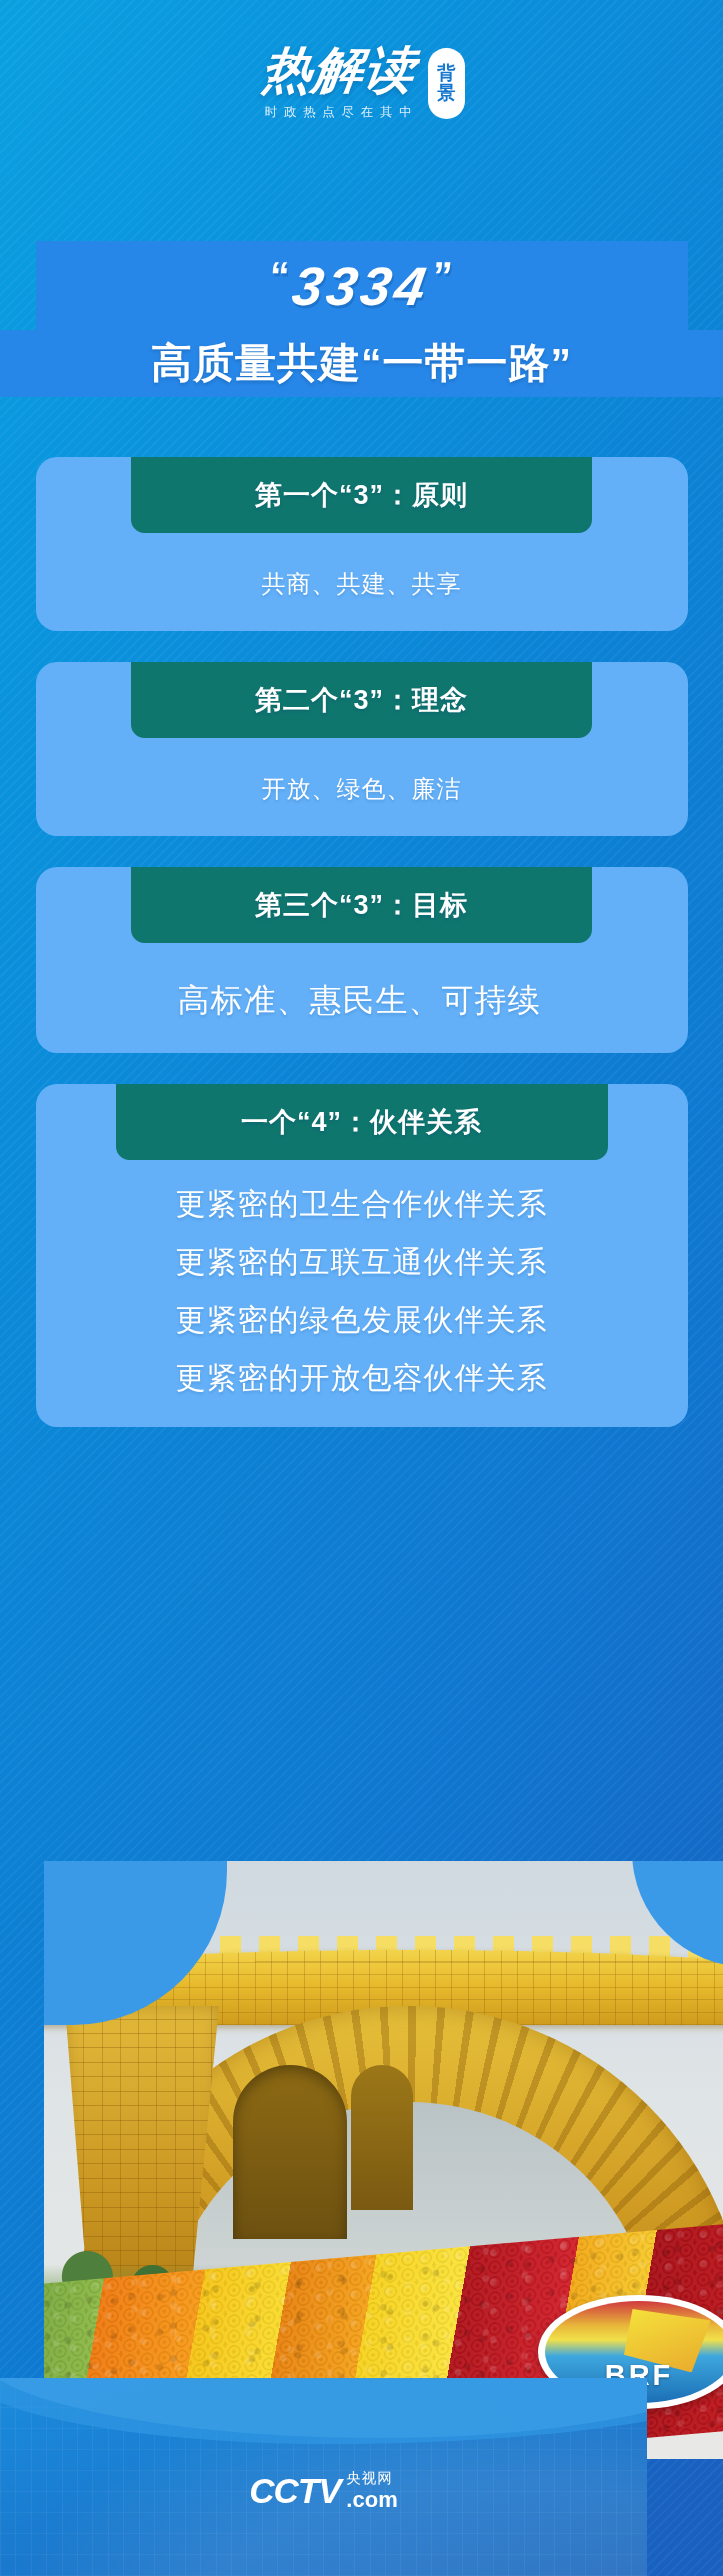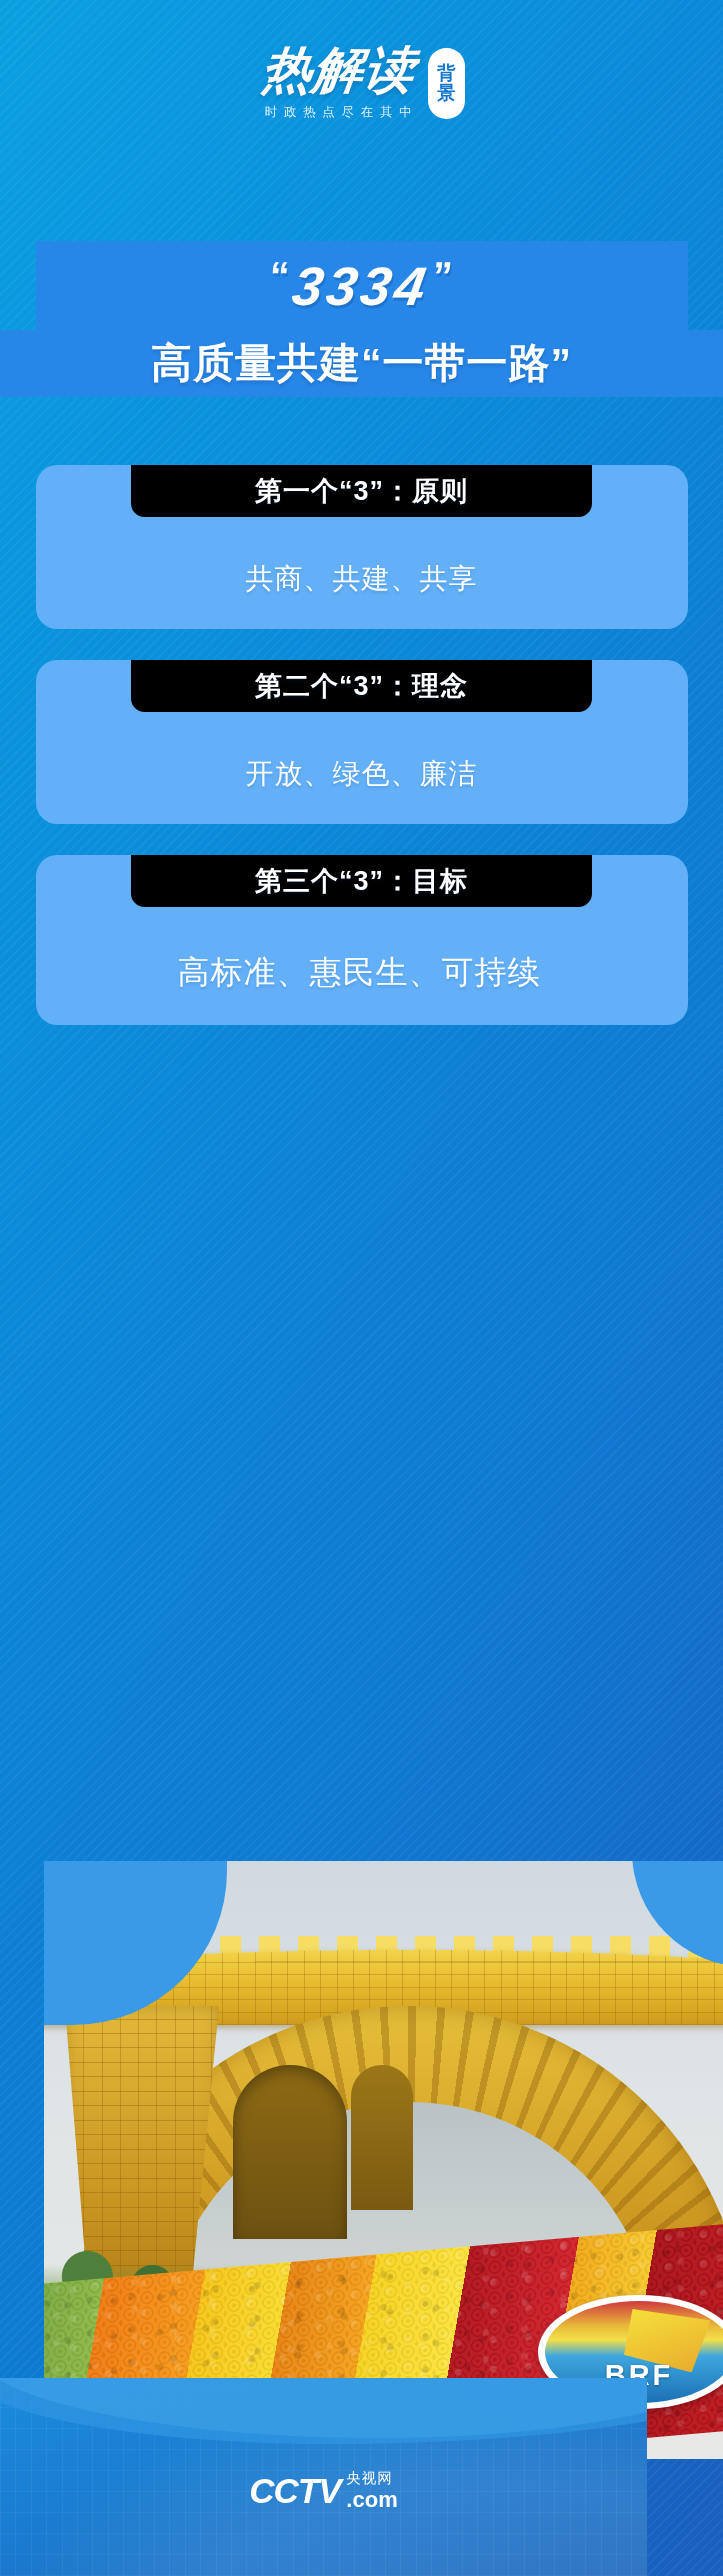--- a/index.html
+++ b/index.html
@@ -70,30 +70,30 @@
     text-shadow:0 1.9px 3.9px rgba(10,60,120,.30);
   }
 
   
   .cards{ position:absolute; left:0; top:453px; width:723px; z-index:4; }
   .card{
     width:652px; margin:0 auto 31px auto; background:#63b0f8;
     border-radius:21px; padding-bottom:25px; position:relative;
   }
   .card-head{
-    width:461px; margin:12px auto; height:52px; background:#000000;
+    width:461px; margin:4px auto; height:76px; background:#0f766e;
     border-radius:0 0 13.5px 13.5px;
     display:flex; align-items:center; justify-content:center;
     font-size:27px; font-weight:700; color:#ffffff; letter-spacing:1px;
     text-shadow:0 1.9px 2.9px rgba(10,60,120,.25);
   }
   .card-head.wide{ width:492px; }
   .card-body{
     padding:29px 33px 3.9px 33px; text-align:center;
-    font-size:28px; color:#ffffff; letter-spacing:1px; line-height:1.5;
+    font-size:24px; color:#ffffff; letter-spacing:1px; line-height:1.5;
     text-shadow:0 1.9px 2.9px rgba(10,60,120,.18);
   }
   .card-body.small{ font-size:32px;padding-left:28px; }
   .card-list{ padding:25px 19px 5.8px 19px; text-align:center; }
   .card-list .li{
     font-size:30px; color:#ffffff; letter-spacing:1px; line-height:1.0;
     margin-bottom:28px; text-shadow:0 1.9px 2.9px rgba(10,60,120,.18);
   }
   .card-list .li:last-child{ margin-bottom:3.9px; }
 
@@ -308,20 +308,29 @@
     <div class="card">
       <div class="card-head">第二个“3”：理念</div>
       <div class="card-body">开放、绿色、廉洁</div>
     </div>
 
     <div class="card">
       <div class="card-head">第三个“3”：目标</div>
       <div class="card-body small">高标准、惠民生、可持续</div>
     </div>
 
+    <div class="card">
+      <div class="card-head wide">一个“4”：伙伴关系</div>
+      <div class="card-list">
+        <div class="li">更紧密的卫生合作伙伴关系</div>
+        <div class="li">更紧密的互联互通伙伴关系</div>
+        <div class="li">更紧密的绿色发展伙伴关系</div>
+        <div class="li">更紧密的开放包容伙伴关系</div>
+      </div>
+    </div>
 
   </div>
 
   <div class="photo">
     <div class="sky"></div>
 
     <div class="crenel"></div>
     <div class="bridge-deck"></div>
     <div class="bridge-tex"></div>
 

